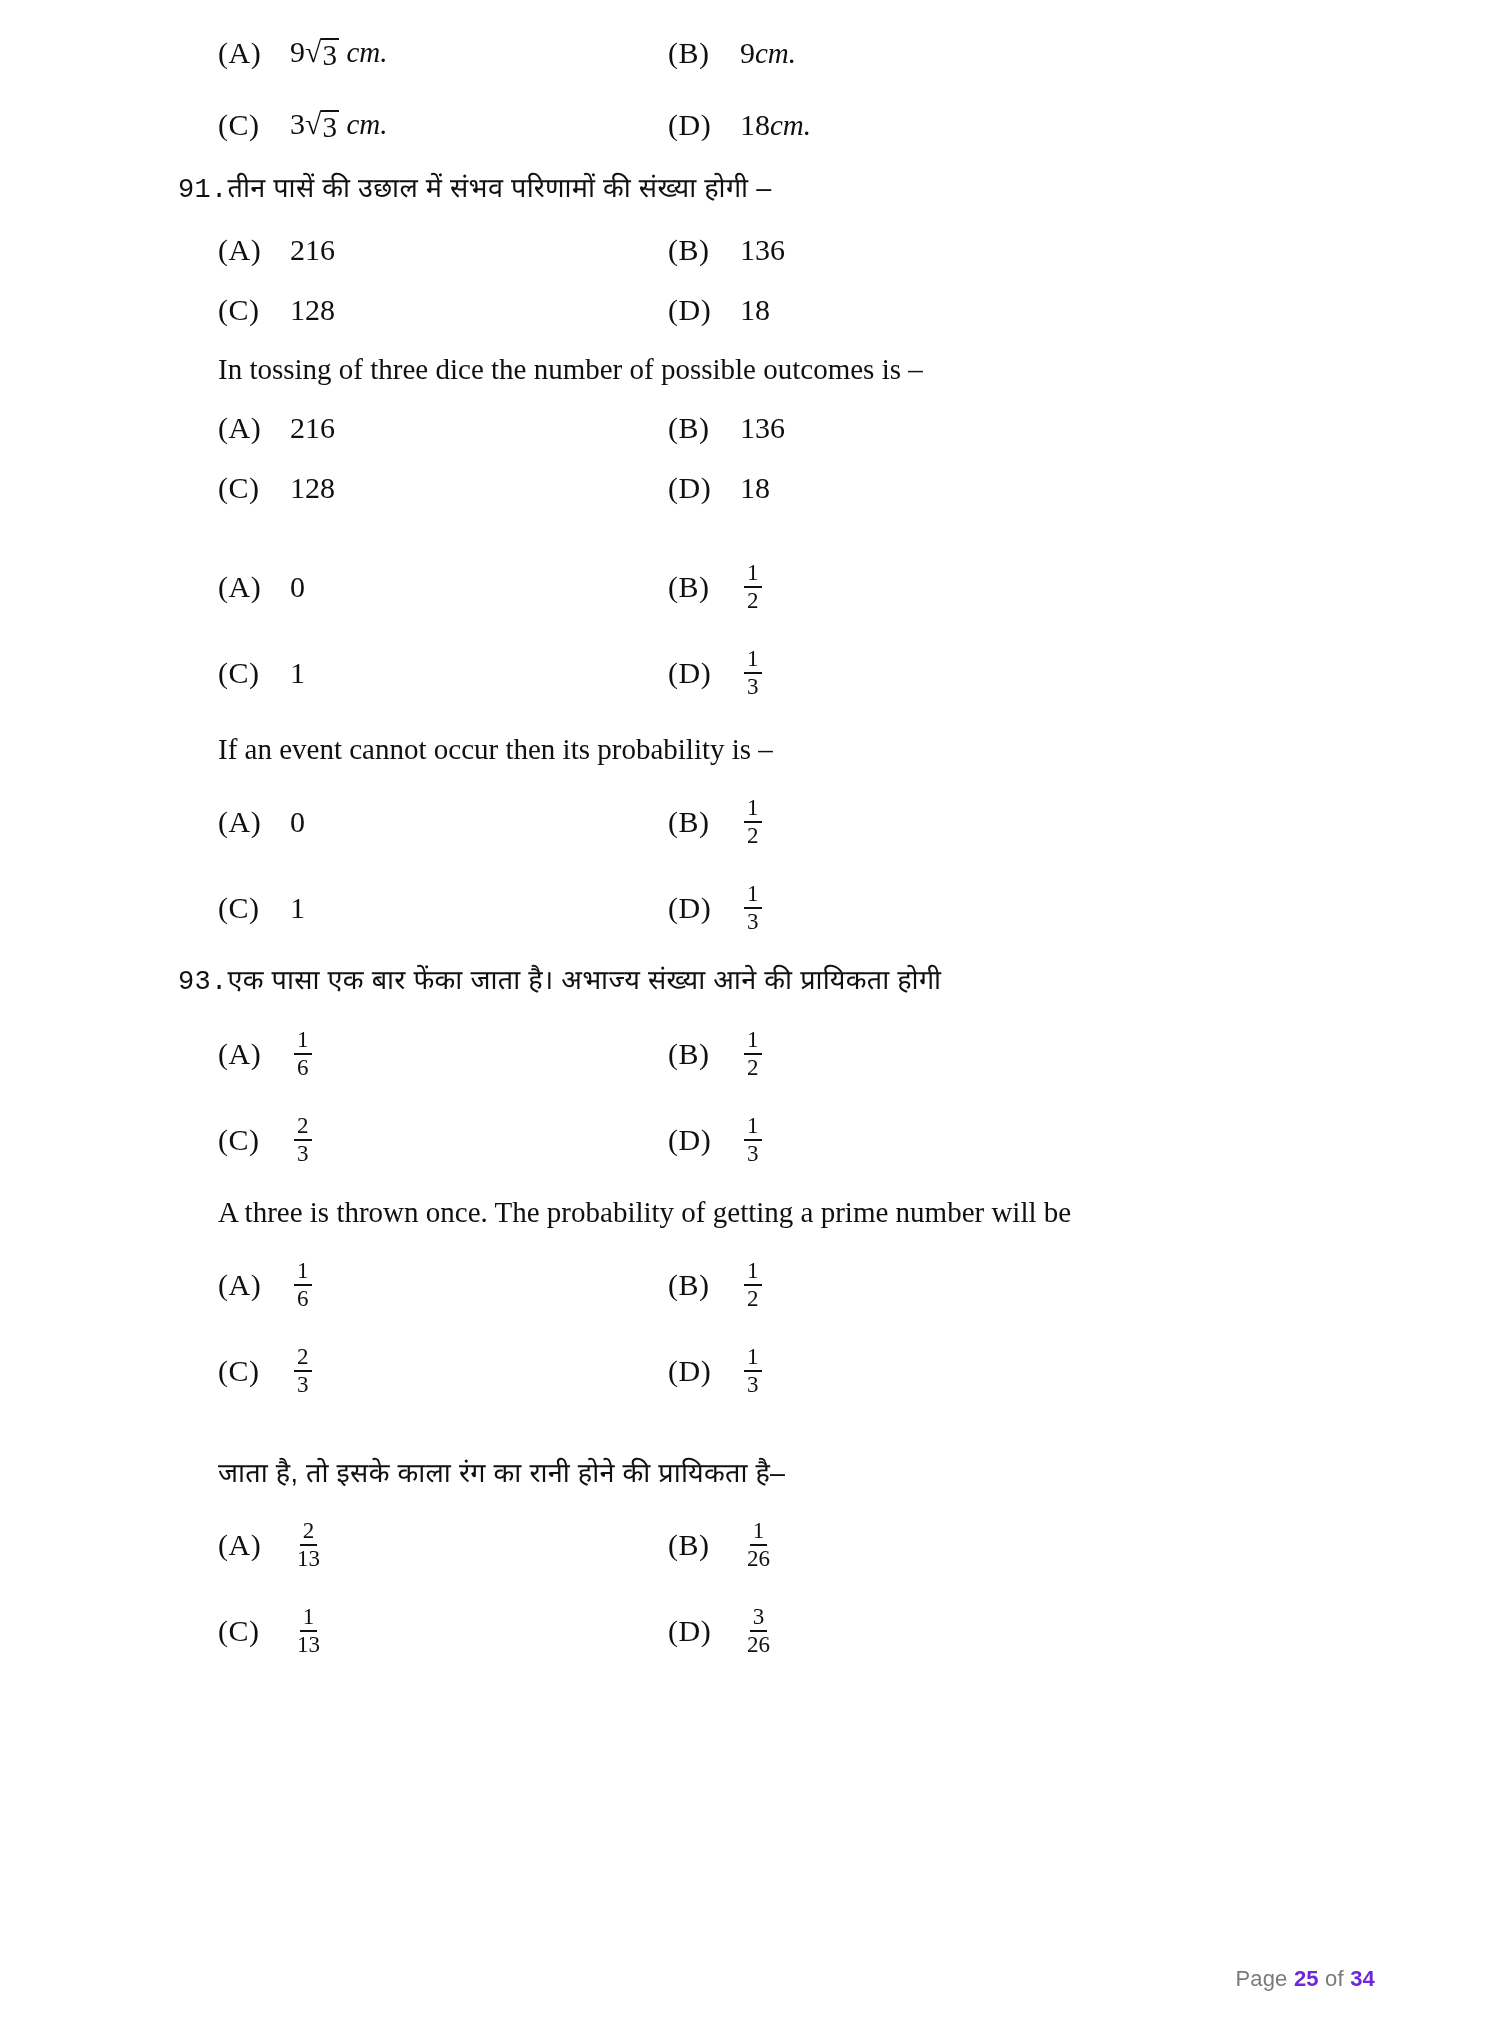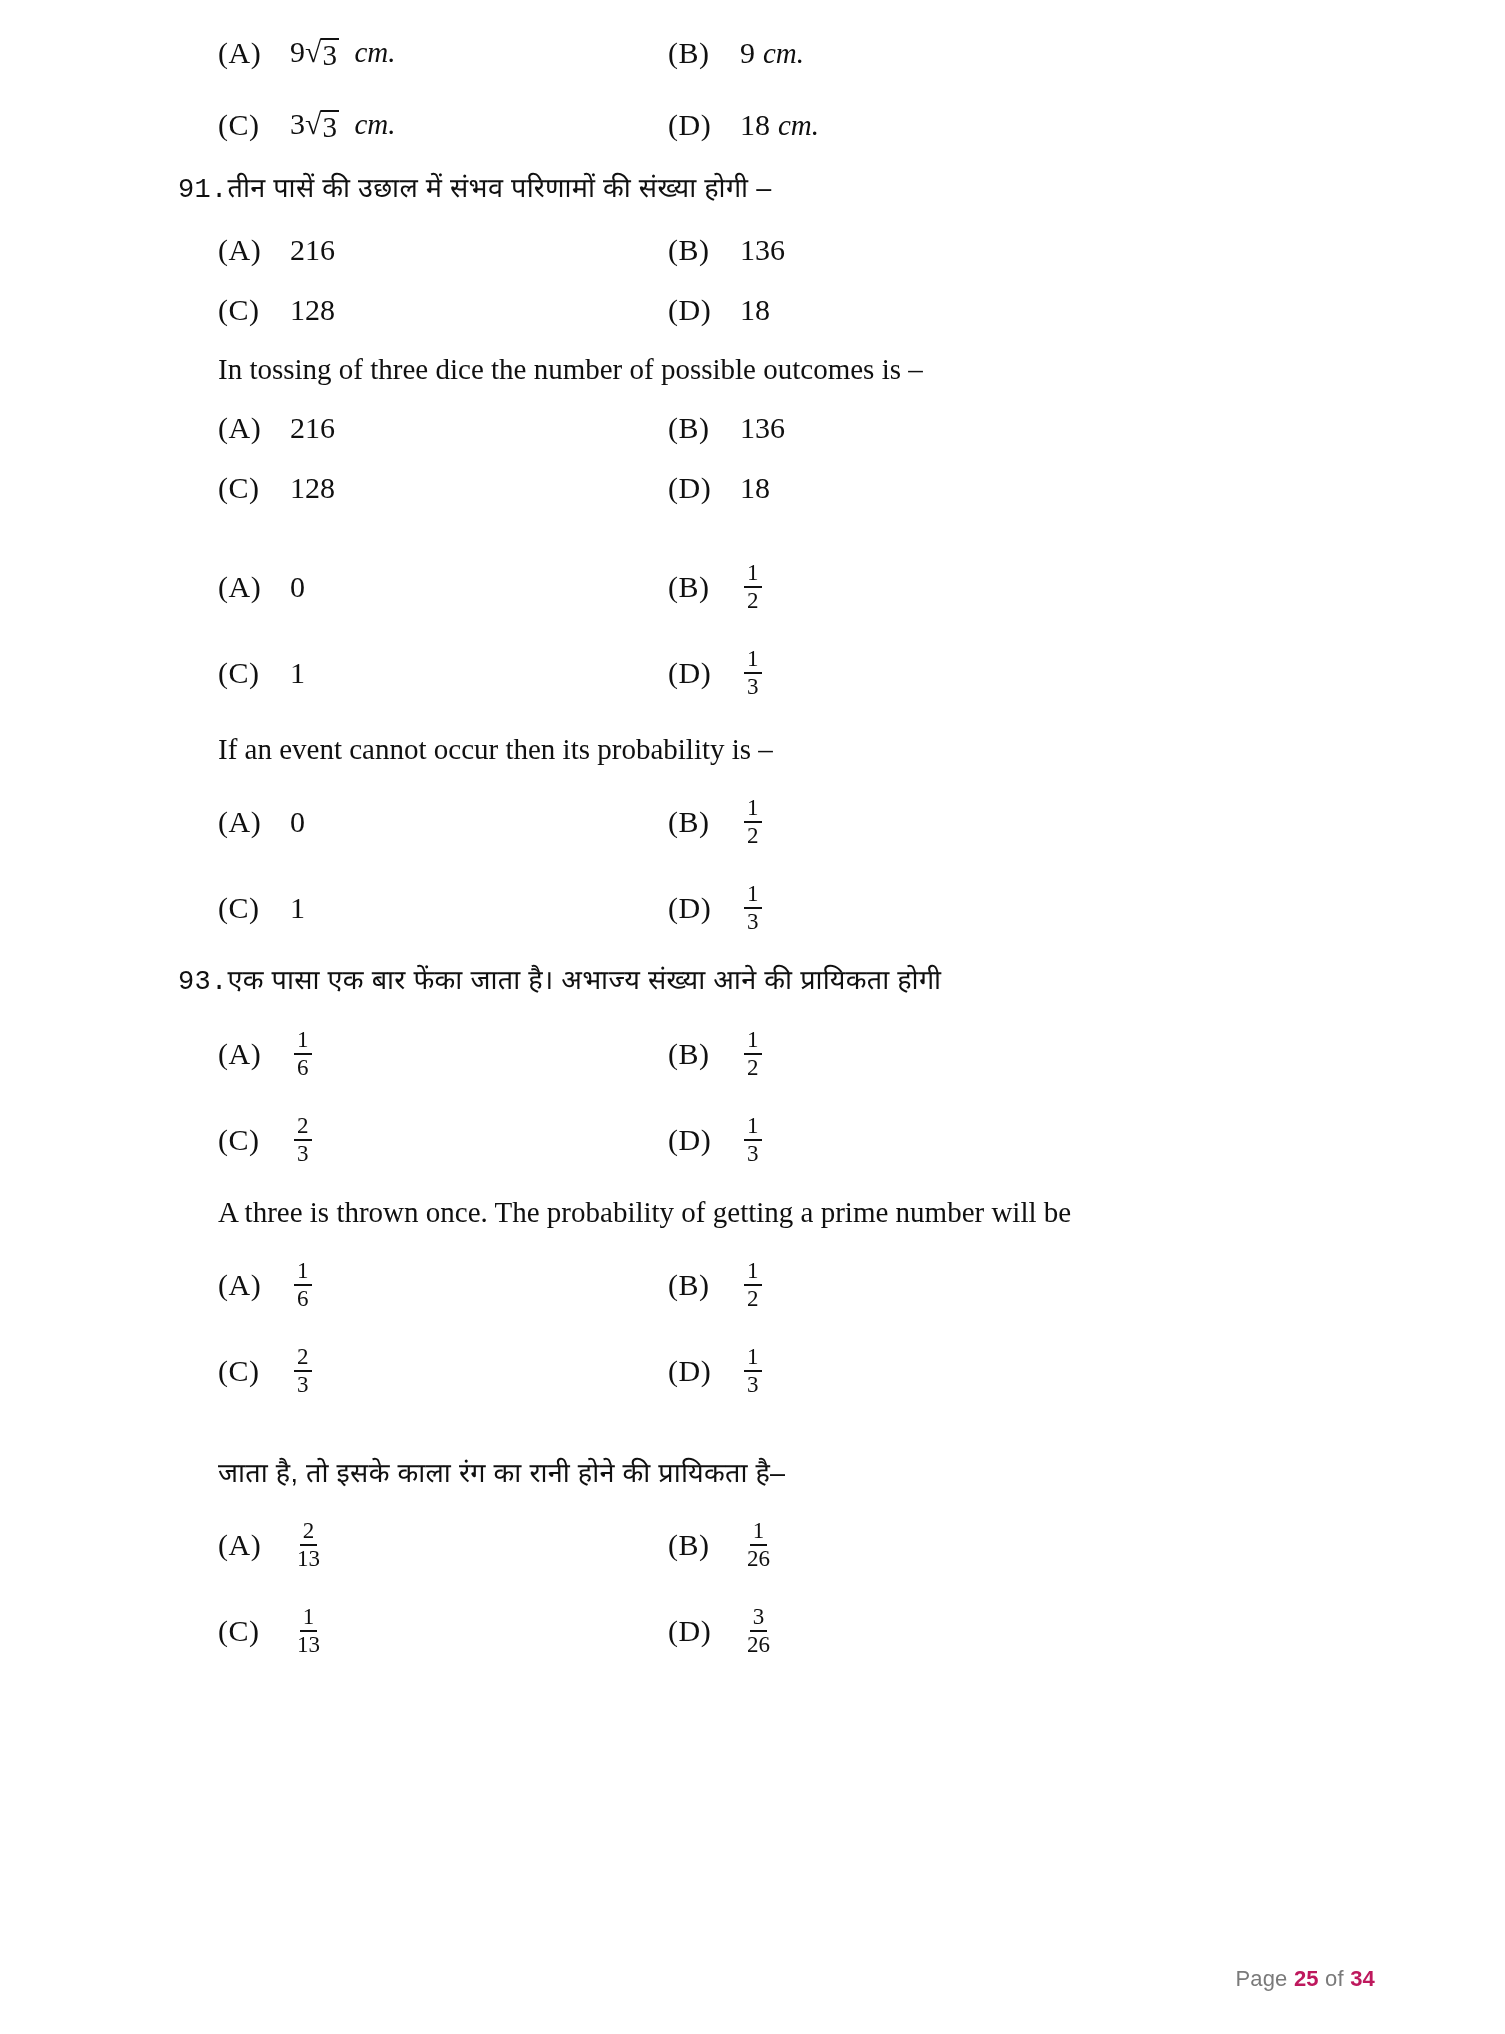--- a/index.html
+++ b/index.html
@@ -115,33 +115,33 @@
   }
   .radical .radicand {
     border-top: 2px solid #111;
     padding: 1px 2px 0 1px;
     font-style: normal;
     font-size: 29px;
     line-height: 1;
     margin-top: 1px;
   }
   .coef { font-style: normal; font-size: 30px; }
-  .unit { font-style: italic; font-size: 29px; margin-left: 8px; }
+  .unit { font-style: italic; font-size: 29px; }
 
   
   .footer {
     position: absolute;
     right: 130px;
     bottom: 42px;
     font-family: "Liberation Sans", "DejaVu Sans", sans-serif;
     font-size: 22px;
     color: #7a7a7a;
     letter-spacing: 0.2px;
   }
-  .footer b { color: #be185d; font-weight: bold; }
+  .footer b { color: #6d28d9; font-weight: bold; }
 </style>
 </head>
 <body>
 
 <div class="page">
   <div class="content">
 
     <div class="opt-row row-plain">
       <div class="opt-cell left">
         <span class="opt-label">(A)</span>

